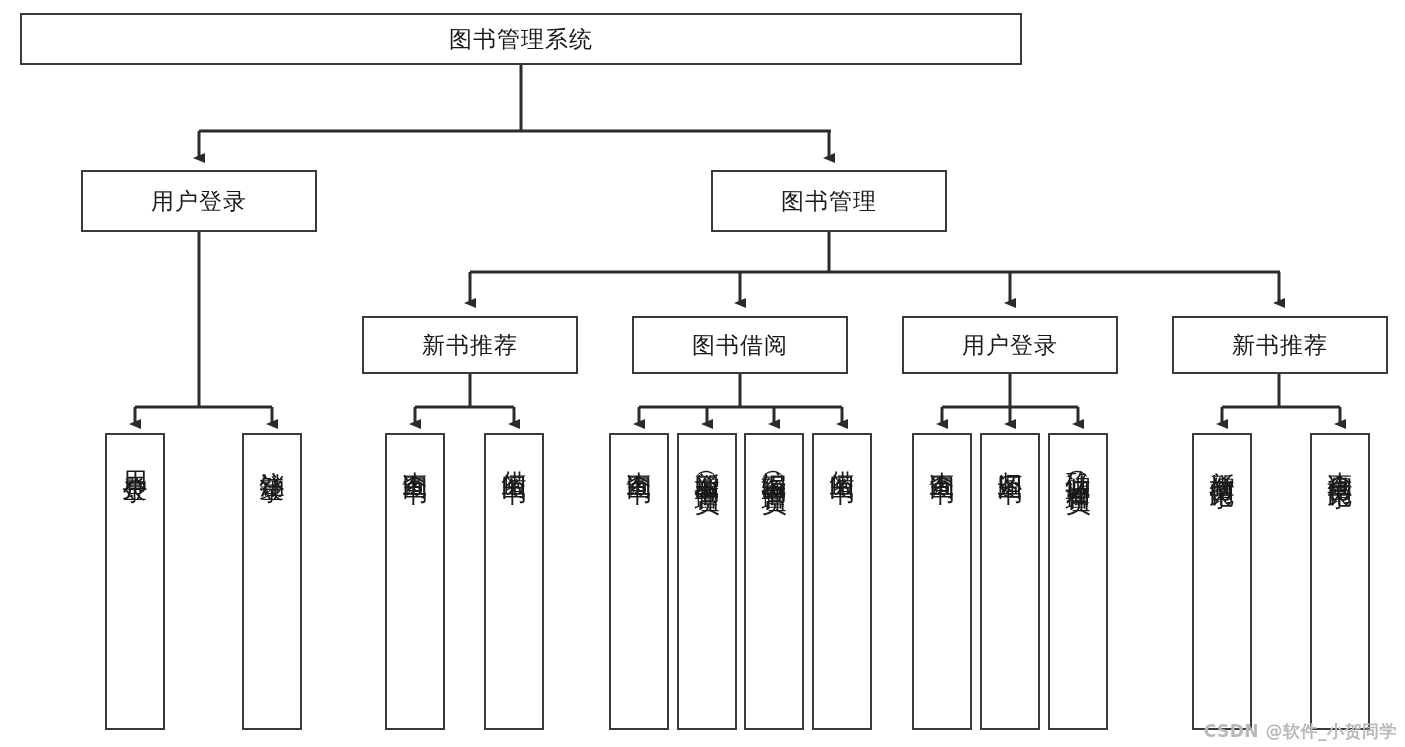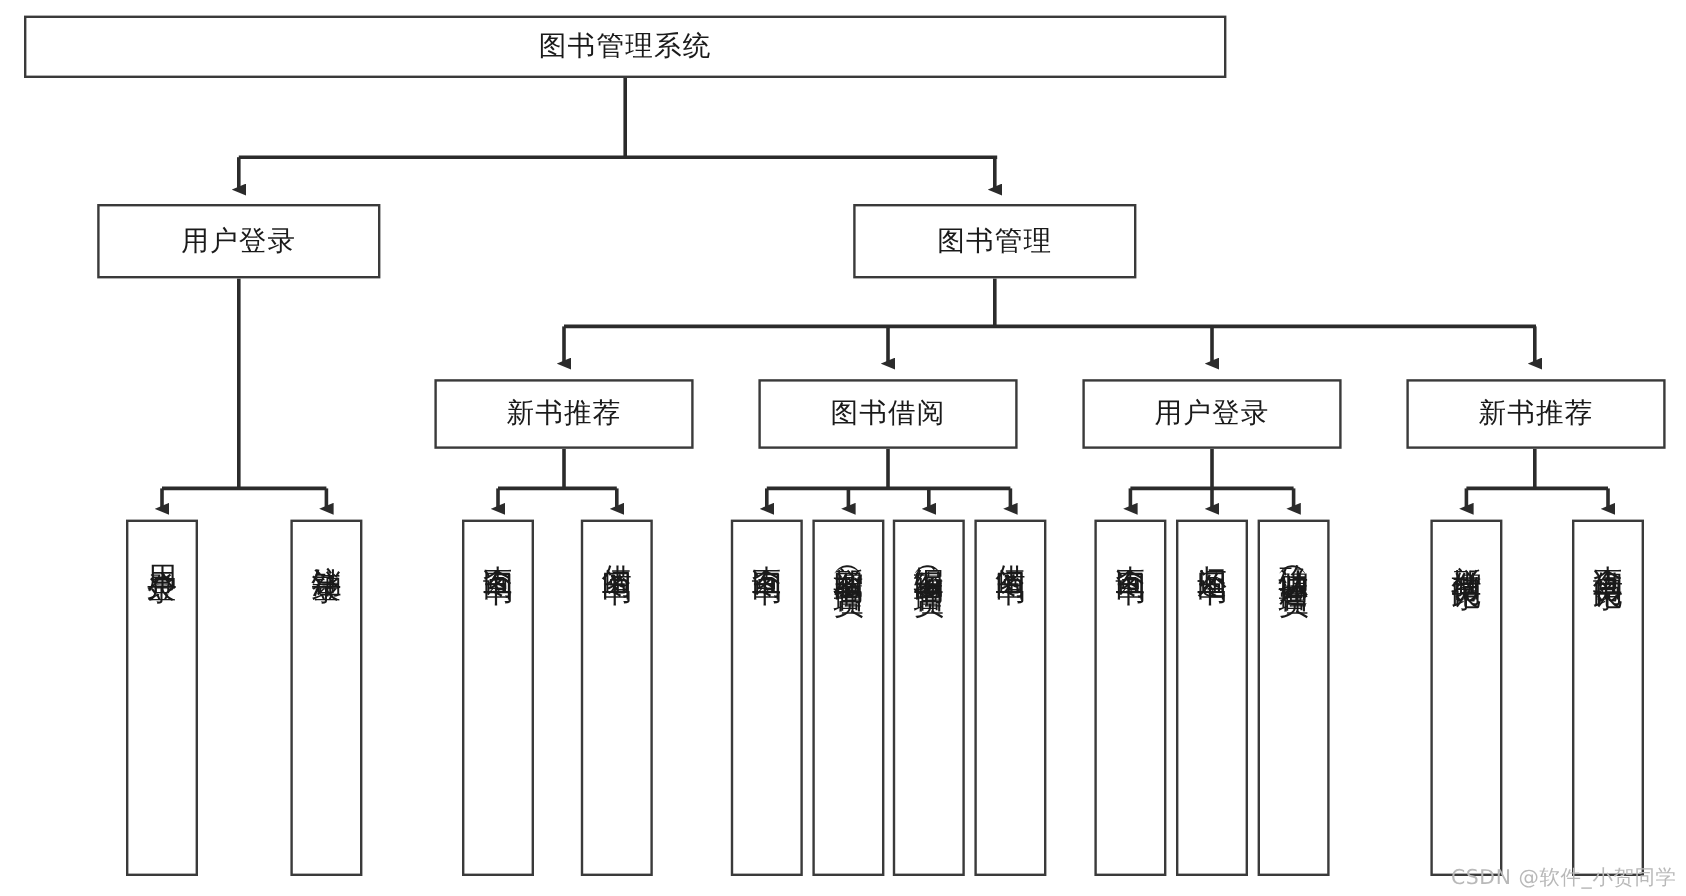--- a/index.html
+++ b/index.html
@@ -62,20 +62,21 @@
   }
   #watermark {
     position: absolute;
     right: 8px;
     bottom: 4px;
     font-size: 17px;
     color: #b9b9b9;
     letter-spacing: 0.5px;
     white-space: nowrap;
     user-select: none;
+    font-weight: bold;
   }
 </style>
 </head>
 <body>
 
 <div id="canvas">
 
   <svg id="edges" viewBox="0 0 1405 747">
     <defs>
       <marker id="arrow" markerWidth="12" markerHeight="12" refX="5" refY="6" orient="auto" markerUnits="userSpaceOnUse">

